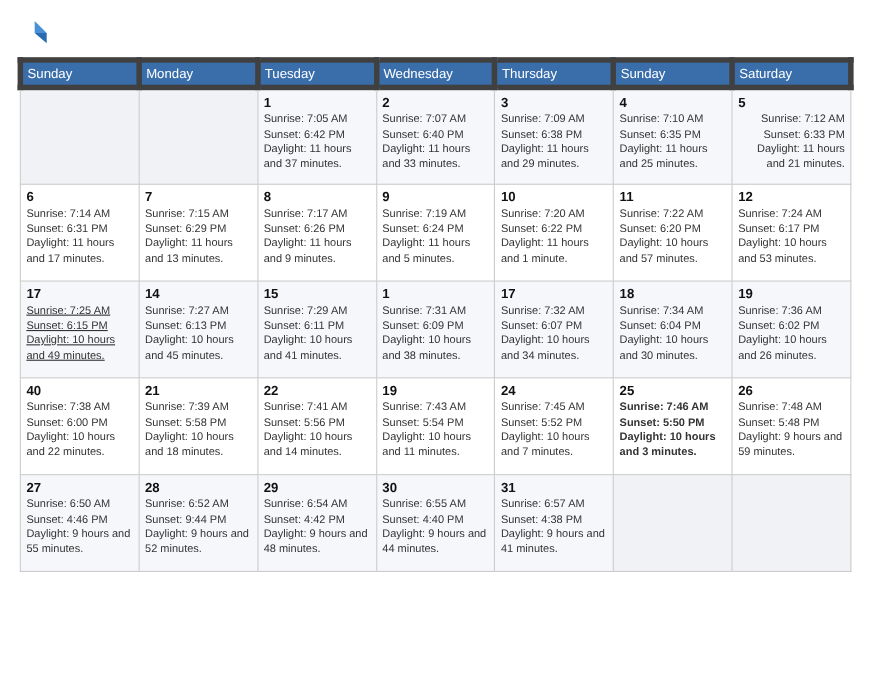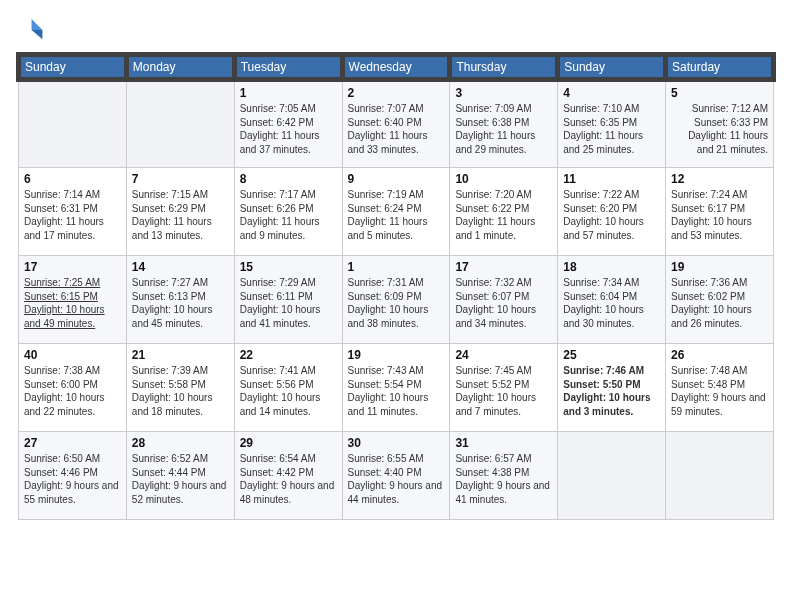--- a/index.html
+++ b/index.html
@@ -280,21 +280,21 @@
       <tr>
         <td>
           <span class="day-num">27</span>
           <div class="day-info" style="white-space: pre-line;">Sunrise: 6:50 AM
 Sunset: 4:46 PM
 Daylight: 9 hours and 55 minutes.</div>
         </td>
         <td>
           <span class="day-num">28</span>
           <div class="day-info" style="white-space: pre-line;">Sunrise: 6:52 AM
-Sunset: 4:44 PM
+Sunset: 9:44 PM
 Daylight: 9 hours and 52 minutes.</div>
         </td>
         <td>
           <span class="day-num">29</span>
           <div class="day-info" style="white-space: pre-line;">Sunrise: 6:54 AM
 Sunset: 4:42 PM
 Daylight: 9 hours and 48 minutes.</div>
         </td>
         <td>
           <span class="day-num">30</span>

